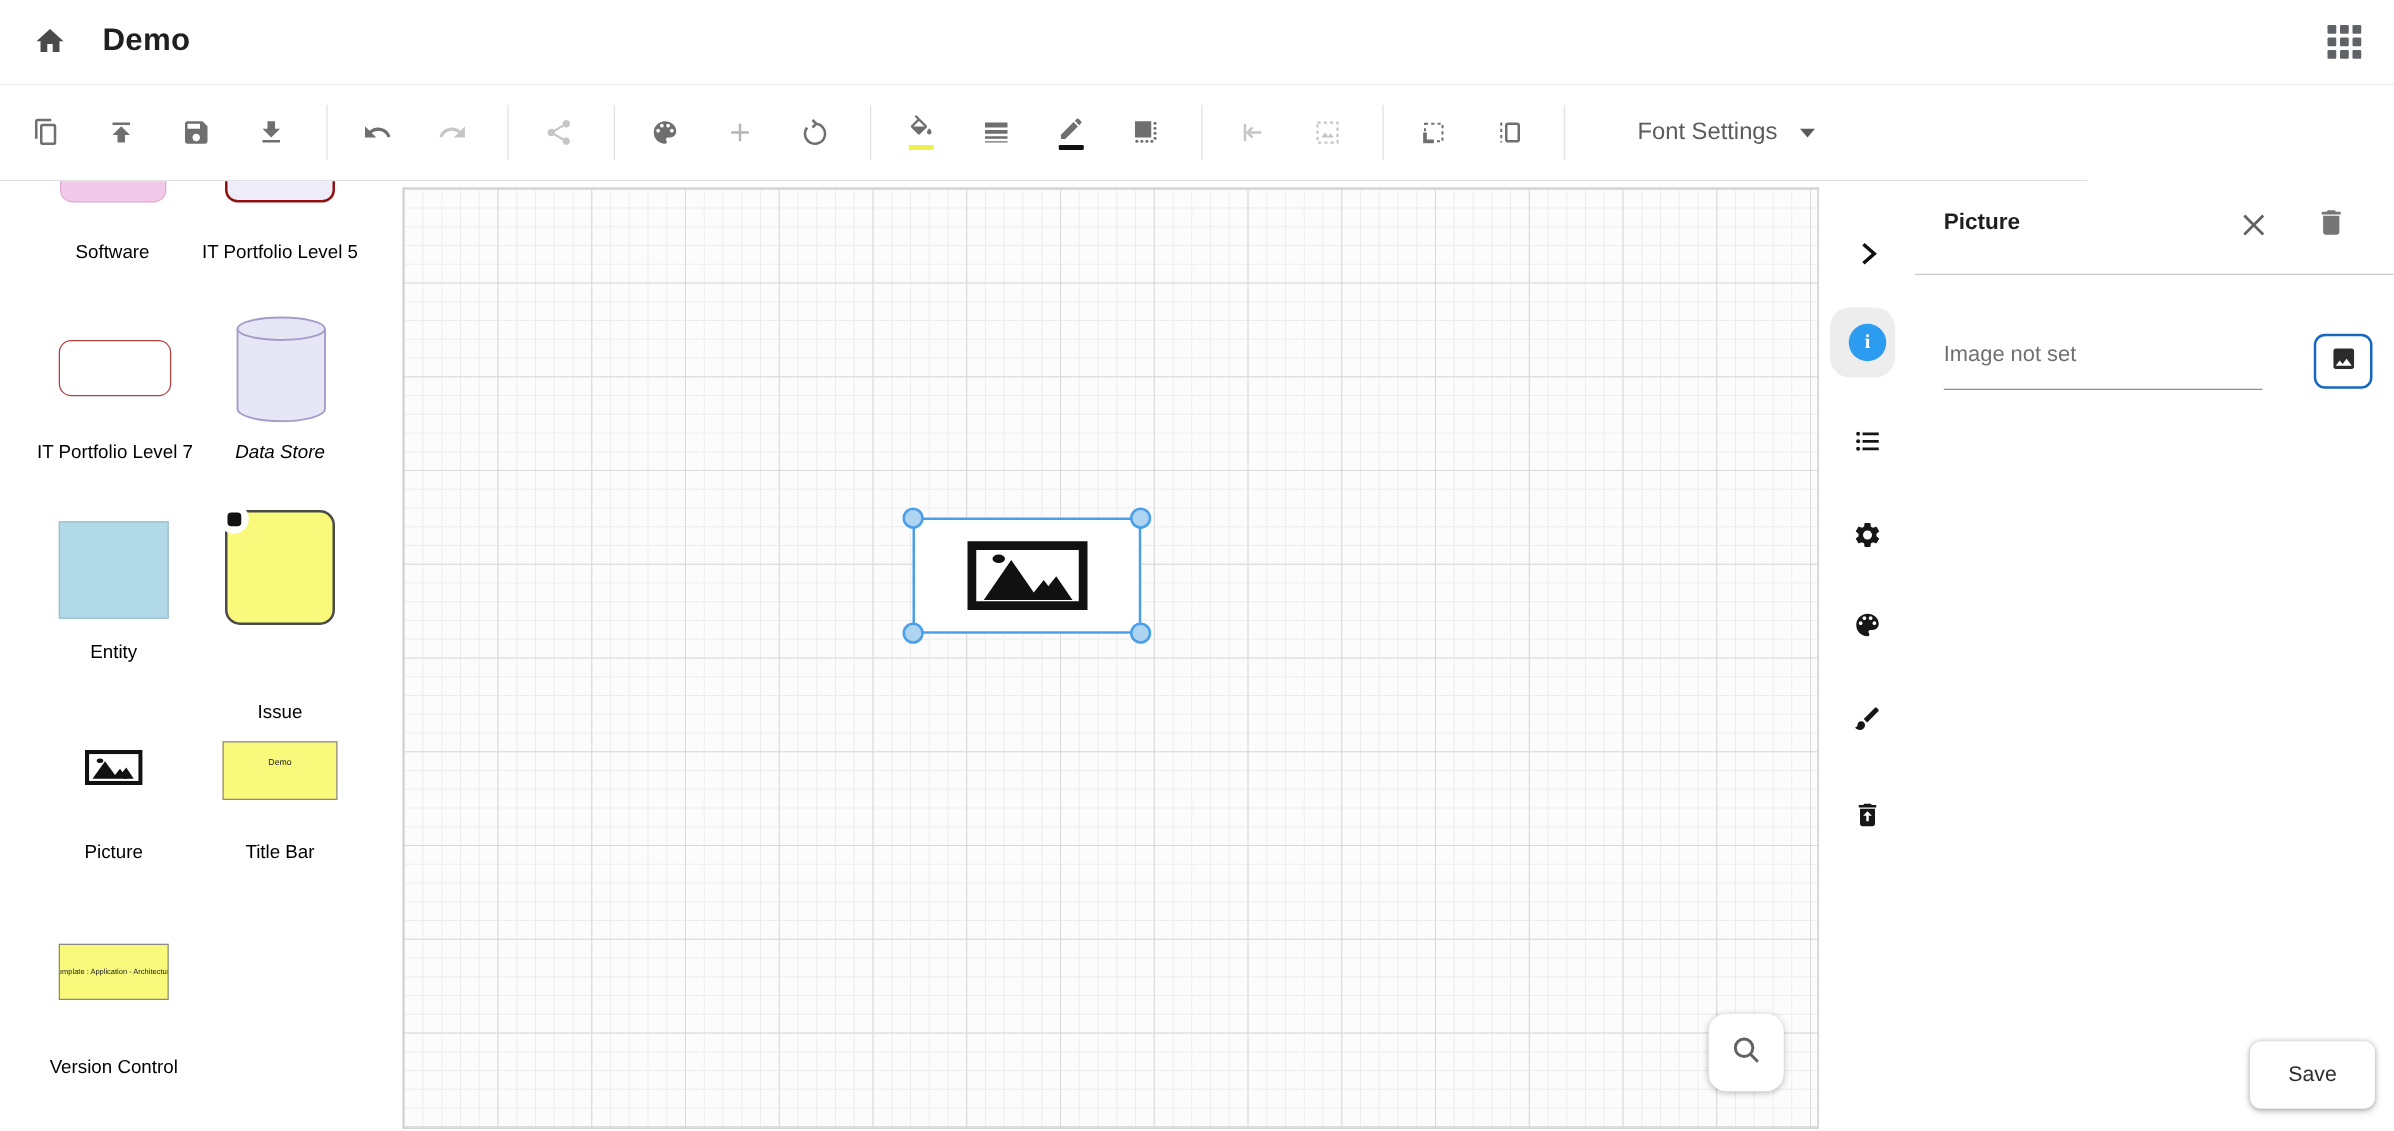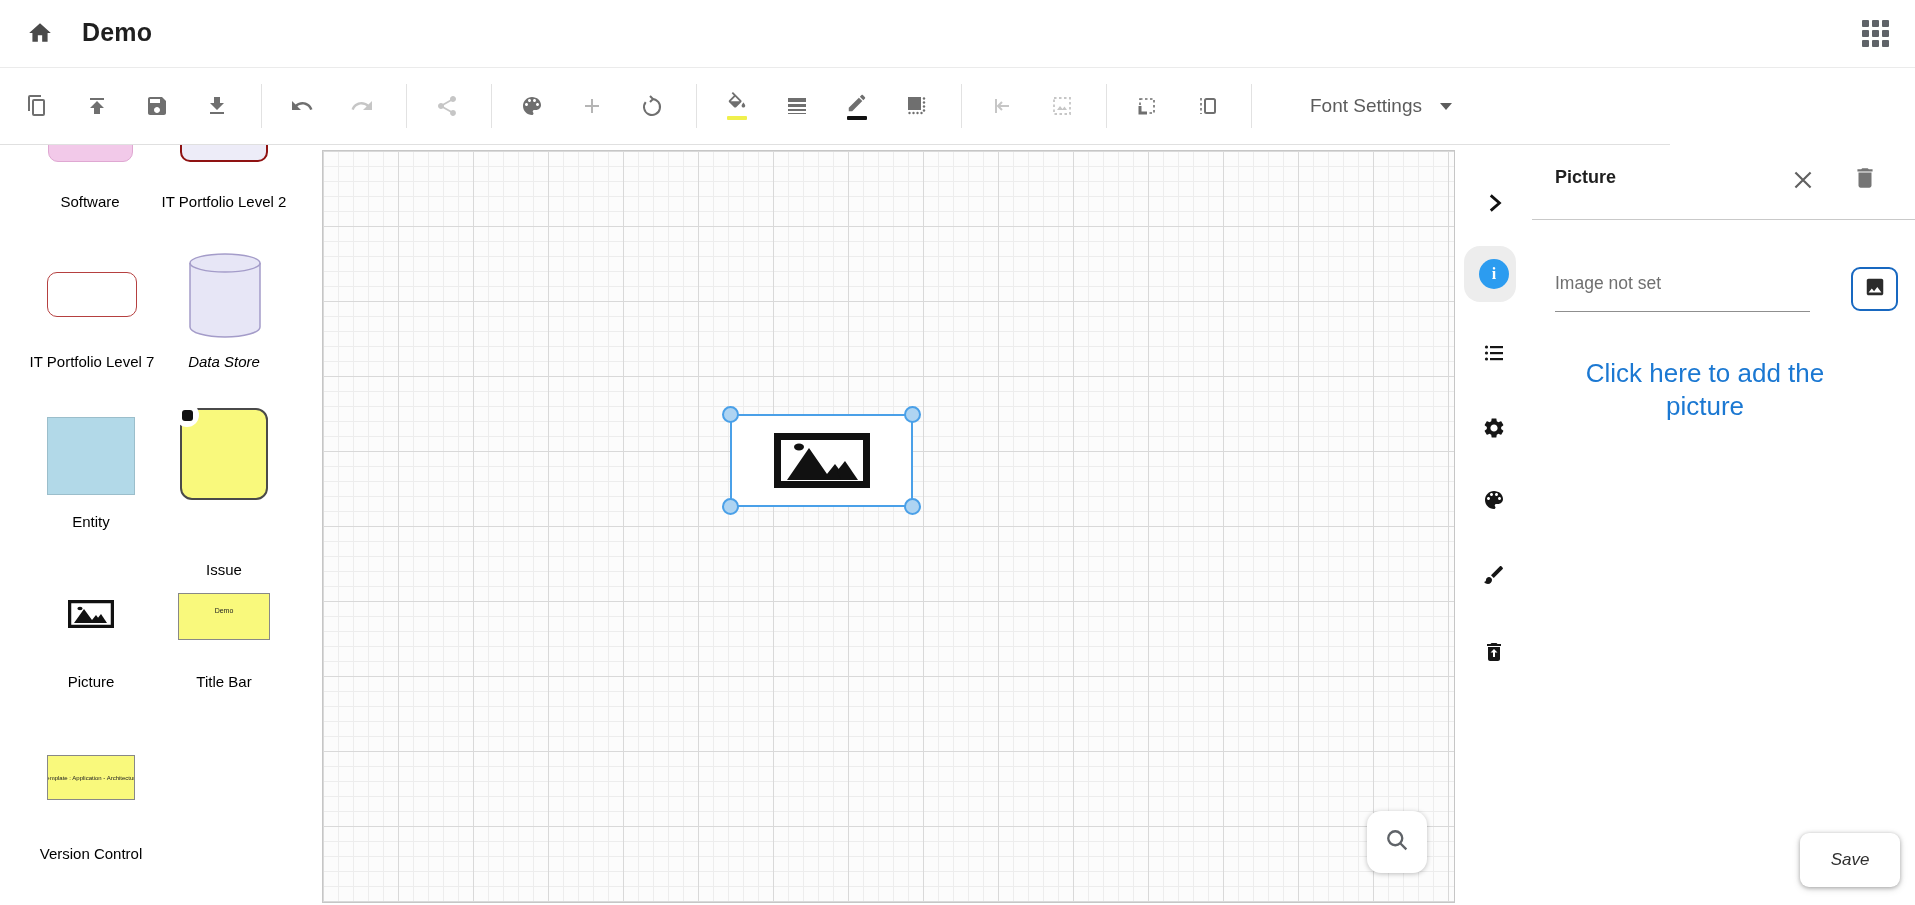--- a/index.html
+++ b/index.html
@@ -66,21 +66,21 @@
   .rail-info { position:absolute; left:19px; top:114px; width:30px; height:30px; background:#2c9cf0; border-radius:50%; color:#fff; display:flex; align-items:center; justify-content:center; font-size:16px; font-weight:700; font-family:"Liberation Serif", serif; cursor:pointer; }
   .rail-ic { position:absolute; left:22px; width:24px; height:24px; color:#161616; cursor:pointer; }
   .p-title { position:absolute; left:95px; top:22px; font-size:18px; font-weight:700; color:#1f1f1f; }
   .p-close { position:absolute; left:328px; top:20px; width:30px; height:30px; color:#616161; display:flex; align-items:center; justify-content:center; cursor:pointer; }
   .p-trash { position:absolute; left:390px; top:18px; width:30px; height:30px; color:#757575; display:flex; align-items:center; justify-content:center; cursor:pointer; }
   .p-divider { position:absolute; left:72px; right:0; top:74px; height:1px; background:#c9c9c9; }
   .img-field-text { position:absolute; left:95px; top:128px; font-size:17.5px; color:#707070; }
   .img-field-line { position:absolute; left:95px; top:166px; width:255px; height:1px; background:#8f8f8f; }
   .img-pick-btn { position:absolute; left:391px; top:122px; width:47px; height:44px; border:2px solid #1868c0; border-radius:9px; background:#fff; display:flex; align-items:center; justify-content:center; color:#2b2b2b; cursor:pointer; }
   .add-link { position:absolute; left:90px; top:212px; width:310px; text-align:center; font-size:26px; line-height:33px; color:#1b78d2; cursor:pointer; }
-  .save-btn { position:absolute; left:340px; top:688px; width:100px; height:54px; background:#fff; border:none; border-radius:9px; box-shadow:0 1px 4px rgba(0,0,0,.3), 0 2px 8px rgba(0,0,0,.12); font-size:17px; color:#2f2f2f; font-family:"Liberation Sans", sans-serif; cursor:pointer;font-style:italic; }
+  .save-btn { position:absolute; left:340px; top:688px; width:100px; height:54px; background:#fff; border:none; border-radius:9px; box-shadow:0 1px 4px rgba(0,0,0,.3), 0 2px 8px rgba(0,0,0,.12); font-size:17px; color:#2f2f2f; font-family:"Liberation Sans", sans-serif; cursor:pointer; }
 </style>
 </head>
 <body>
 
 <div class="topbar">
   <div class="home-btn">
     <span><svg width="26" height="26" viewBox="0 0 24 24" fill="currentColor">
           <path d="M10 20v-6h4v6h5v-8h3L12 3 2 12h3v8z"></path>
         </svg></span>
   </div>
@@ -217,21 +217,21 @@
   <div class="font-settings">
     <span>Font Settings</span>
     <span class="caret"></span>
   </div>
 </div>
 
 <div class="sidebar">
   <div class="shape sw-shape"></div>
   <div class="shape itp1-shape"></div>
   <div class="slabel" style="left:15px; top:47px;">Software</div>
-  <div class="slabel" style="left:149px; top:47px;">IT Portfolio Level 2</div>
+  <div class="slabel" style="left:149px; top:47px;">IT Portfolio Level 5</div>
 
   <div class="shape itp2-shape"></div>
   <svg class="shape cyl" viewBox="0 0 74 86">
     <path d="M2 11 v64 a35 10 0 0 0 70 0 v-64" fill="#e7e6f6" stroke="#a49cc9" stroke-width="1.5"></path>
     <ellipse cx="37" cy="11" rx="35" ry="9" fill="#e7e6f6" stroke="#a49cc9" stroke-width="1.5"></ellipse>
   </svg>
   <div class="slabel" style="left:17px; top:207px;">IT Portfolio Level 7</div>
   <div class="slabel" style="left:149px; top:207px;font-style:italic;">Data Store</div>
 
   <div class="shape entity-shape"></div>
@@ -342,16 +342,15 @@
   <div class="img-field-text">Image not set</div>
   <div class="img-field-line"></div>
   <div class="img-pick-btn">
     <span>
       <svg width="22" height="22" viewBox="0 0 24 24" fill="currentColor">
           <path d="M21 19V5c0-1.1-.9-2-2-2H5c-1.1 0-2 .9-2 2v14c0 1.1.9 2 2 2h14c1.1 0 2-.9 2-2zM8.5 13.5l2.5 3.01L14.5 12l4.5 6H5l3.5-4.5z"></path>
         </svg>
     </span>
   </div>
 
-  <div class="add-link">Click here to add the picture</div>
 
   <button class="save-btn">Save</button>
 </div>
 
 </body></html>

